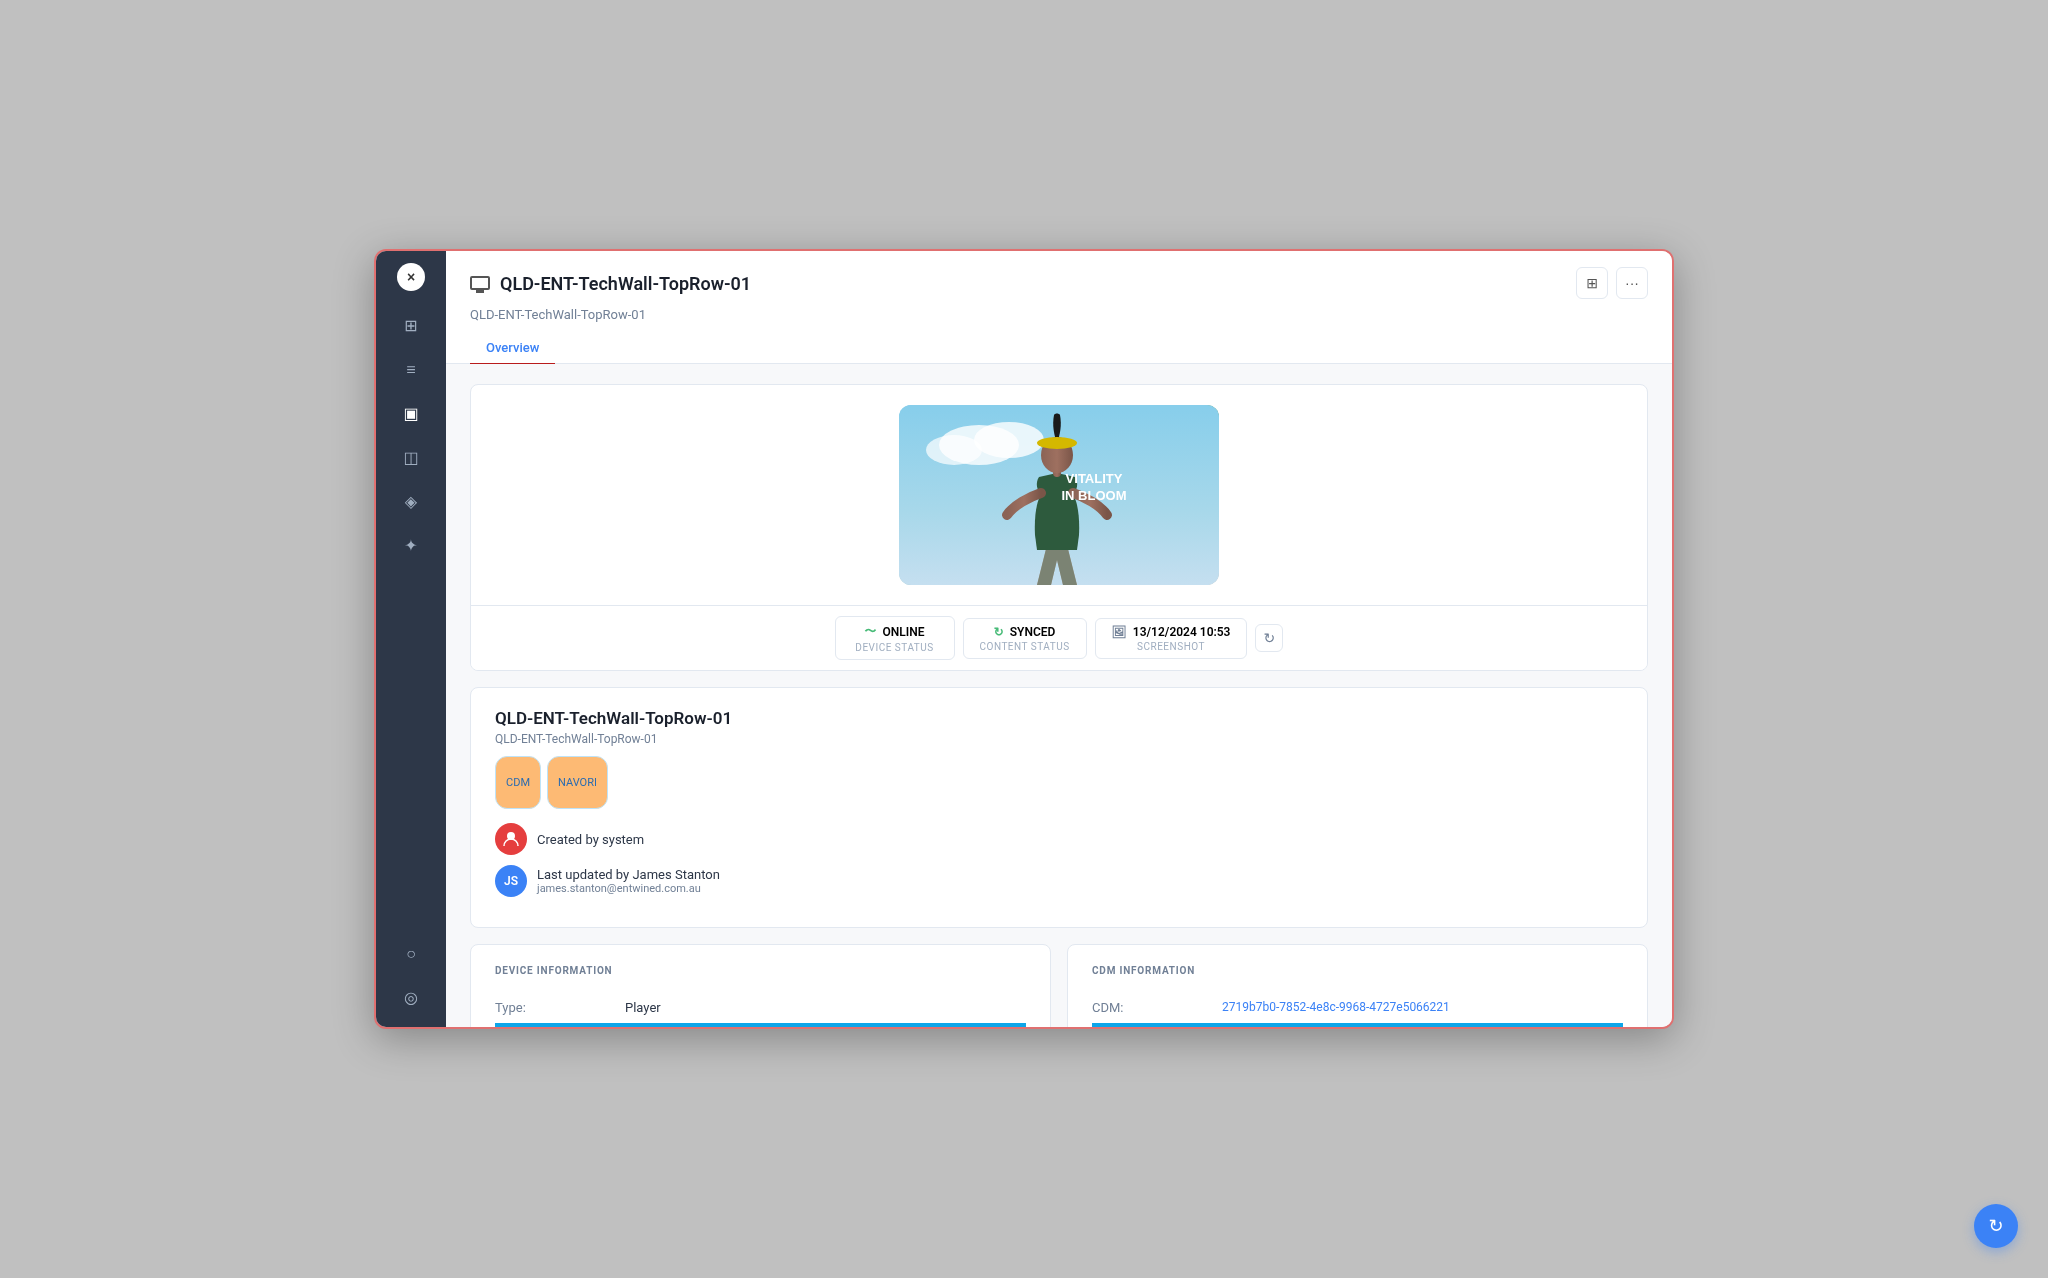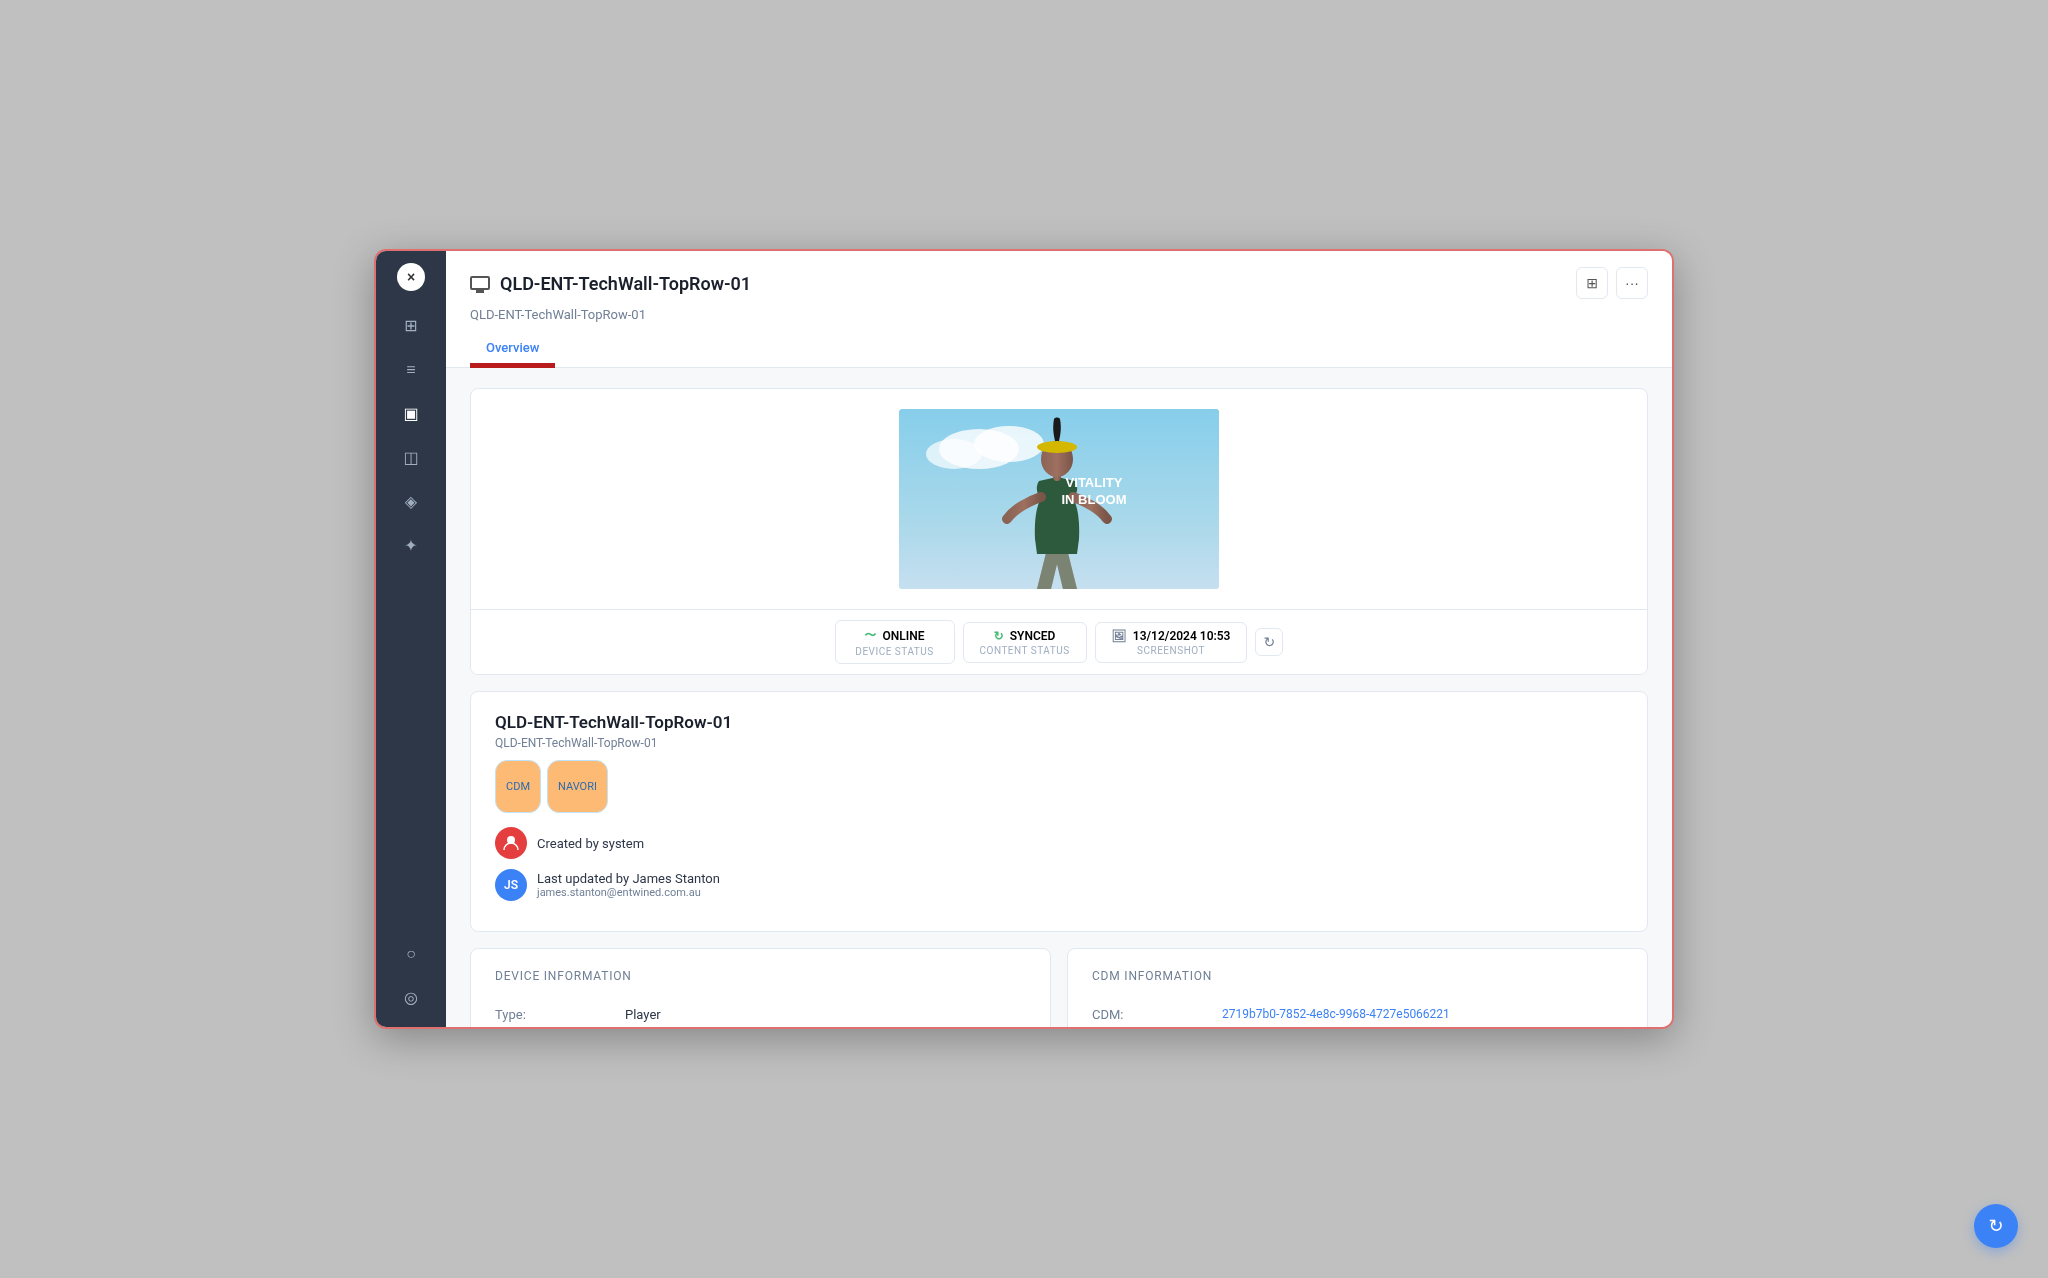--- a/index.html
+++ b/index.html
@@ -143,21 +143,21 @@
     .tab {
       padding: 8px 16px;
       font-size: 13px;
       color: #718096;
       cursor: pointer;
       border-bottom: 2px solid transparent;
       margin-bottom: -1px;
     }
     .tab.active {
       color: #3b82f6;
-      border-bottom: 5px solid #b91c1c;
+      border-bottom: 1px solid #b91c1c;
       font-weight: 500;
     }
     
     .body-content {
       padding: 20px 24px;
       display: flex;
       flex-direction: column;
       gap: 16px;
     }
     
@@ -167,21 +167,21 @@
       border: 1px solid #e2e8f0;
       overflow: hidden;
       display: flex;
       flex-direction: column;
       align-items: center;
     }
     .preview-image {
       width: 320px;
       height: 180px;
       margin: 20px auto;
-      border-radius: 4px;
+      border-radius: 12px;
       overflow: hidden;
       position: relative;
       background: linear-gradient(135deg, #87ceeb 0%, #b0d4e8 30%, #6aab7e 60%, #4a7c59 80%, #ccc 100%);
     }
     
     .status-bar {
       background: #fff;
       border-top: 1px solid #e2e8f0;
       padding: 10px 16px;
       display: flex;
@@ -289,22 +289,22 @@
       grid-template-columns: 1fr 1fr;
       gap: 16px;
     }
     .details-section {
       background: #fff;
       border-radius: 8px;
       border: 1px solid #e2e8f0;
       padding: 20px 24px;
     }
     .details-section-title {
-      font-size: 12px;
-      font-weight: 400;
+      font-size: 10px;
+      font-weight: 700;
       color: #718096;
       text-transform: uppercase;
       letter-spacing: 0.8px;
       margin-bottom: 16px;
     }
     .detail-row {
       display: flex;
       align-items: flex-start;
       padding: 8px 0;
       border-bottom: 6px solid #0ea5e9;

